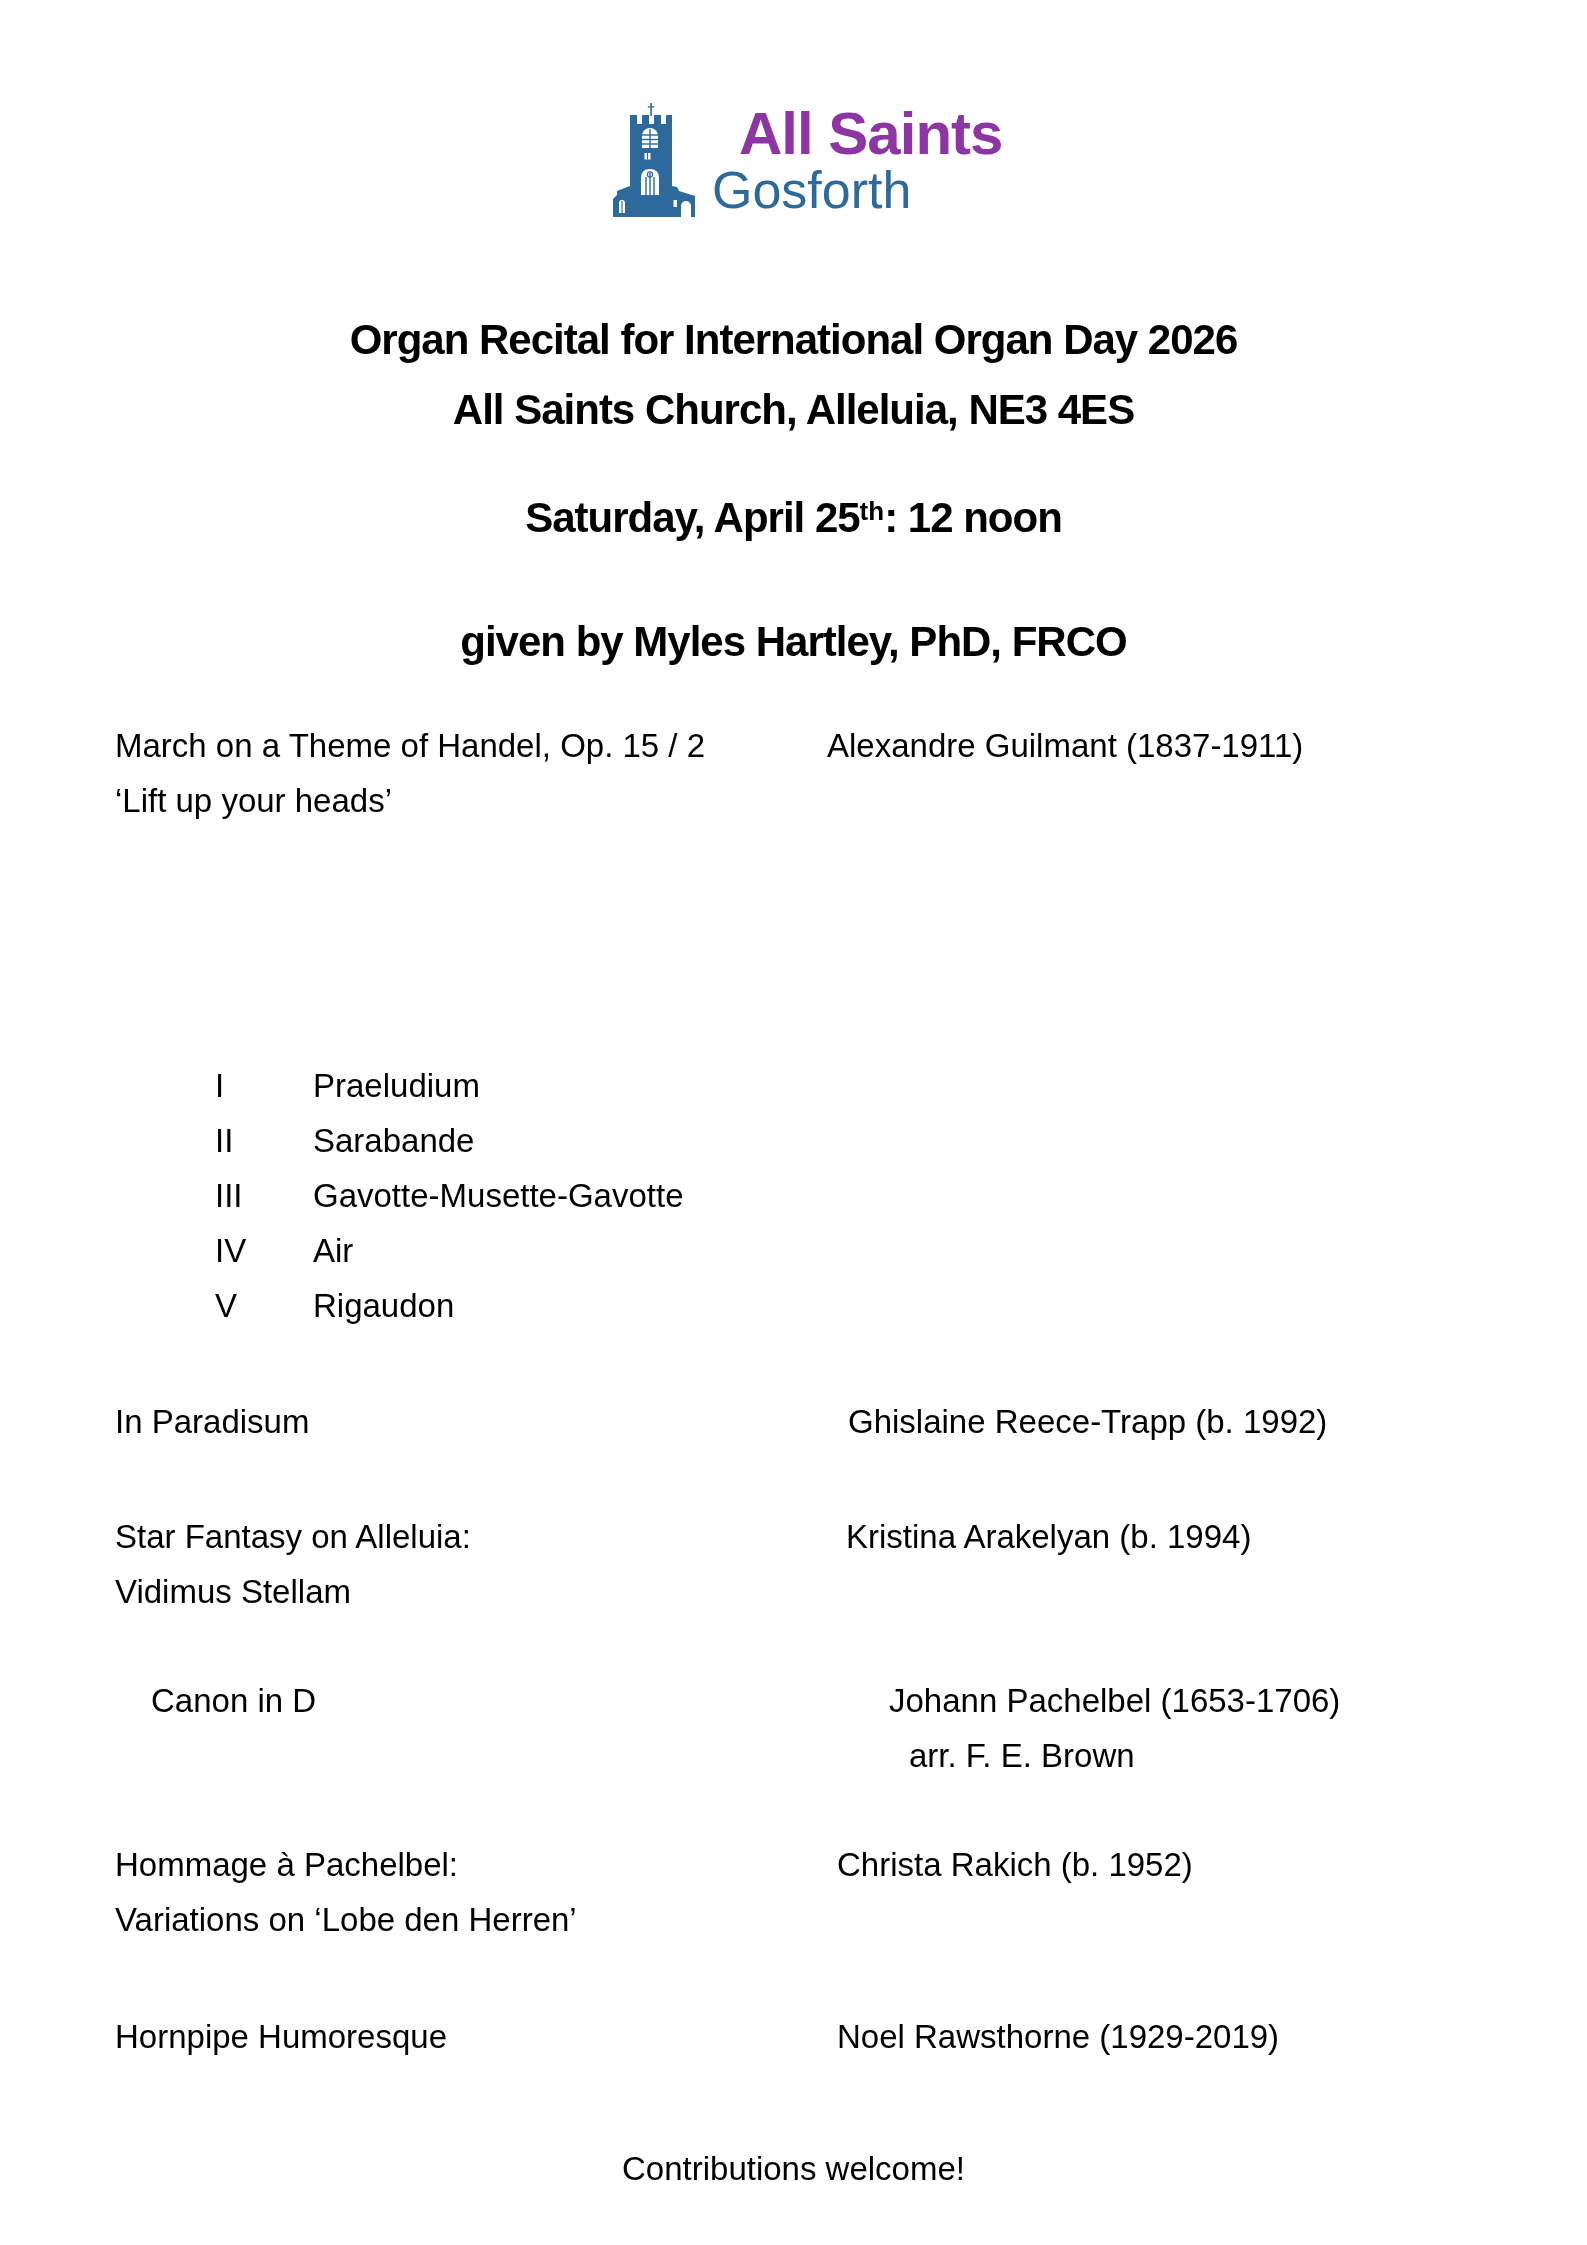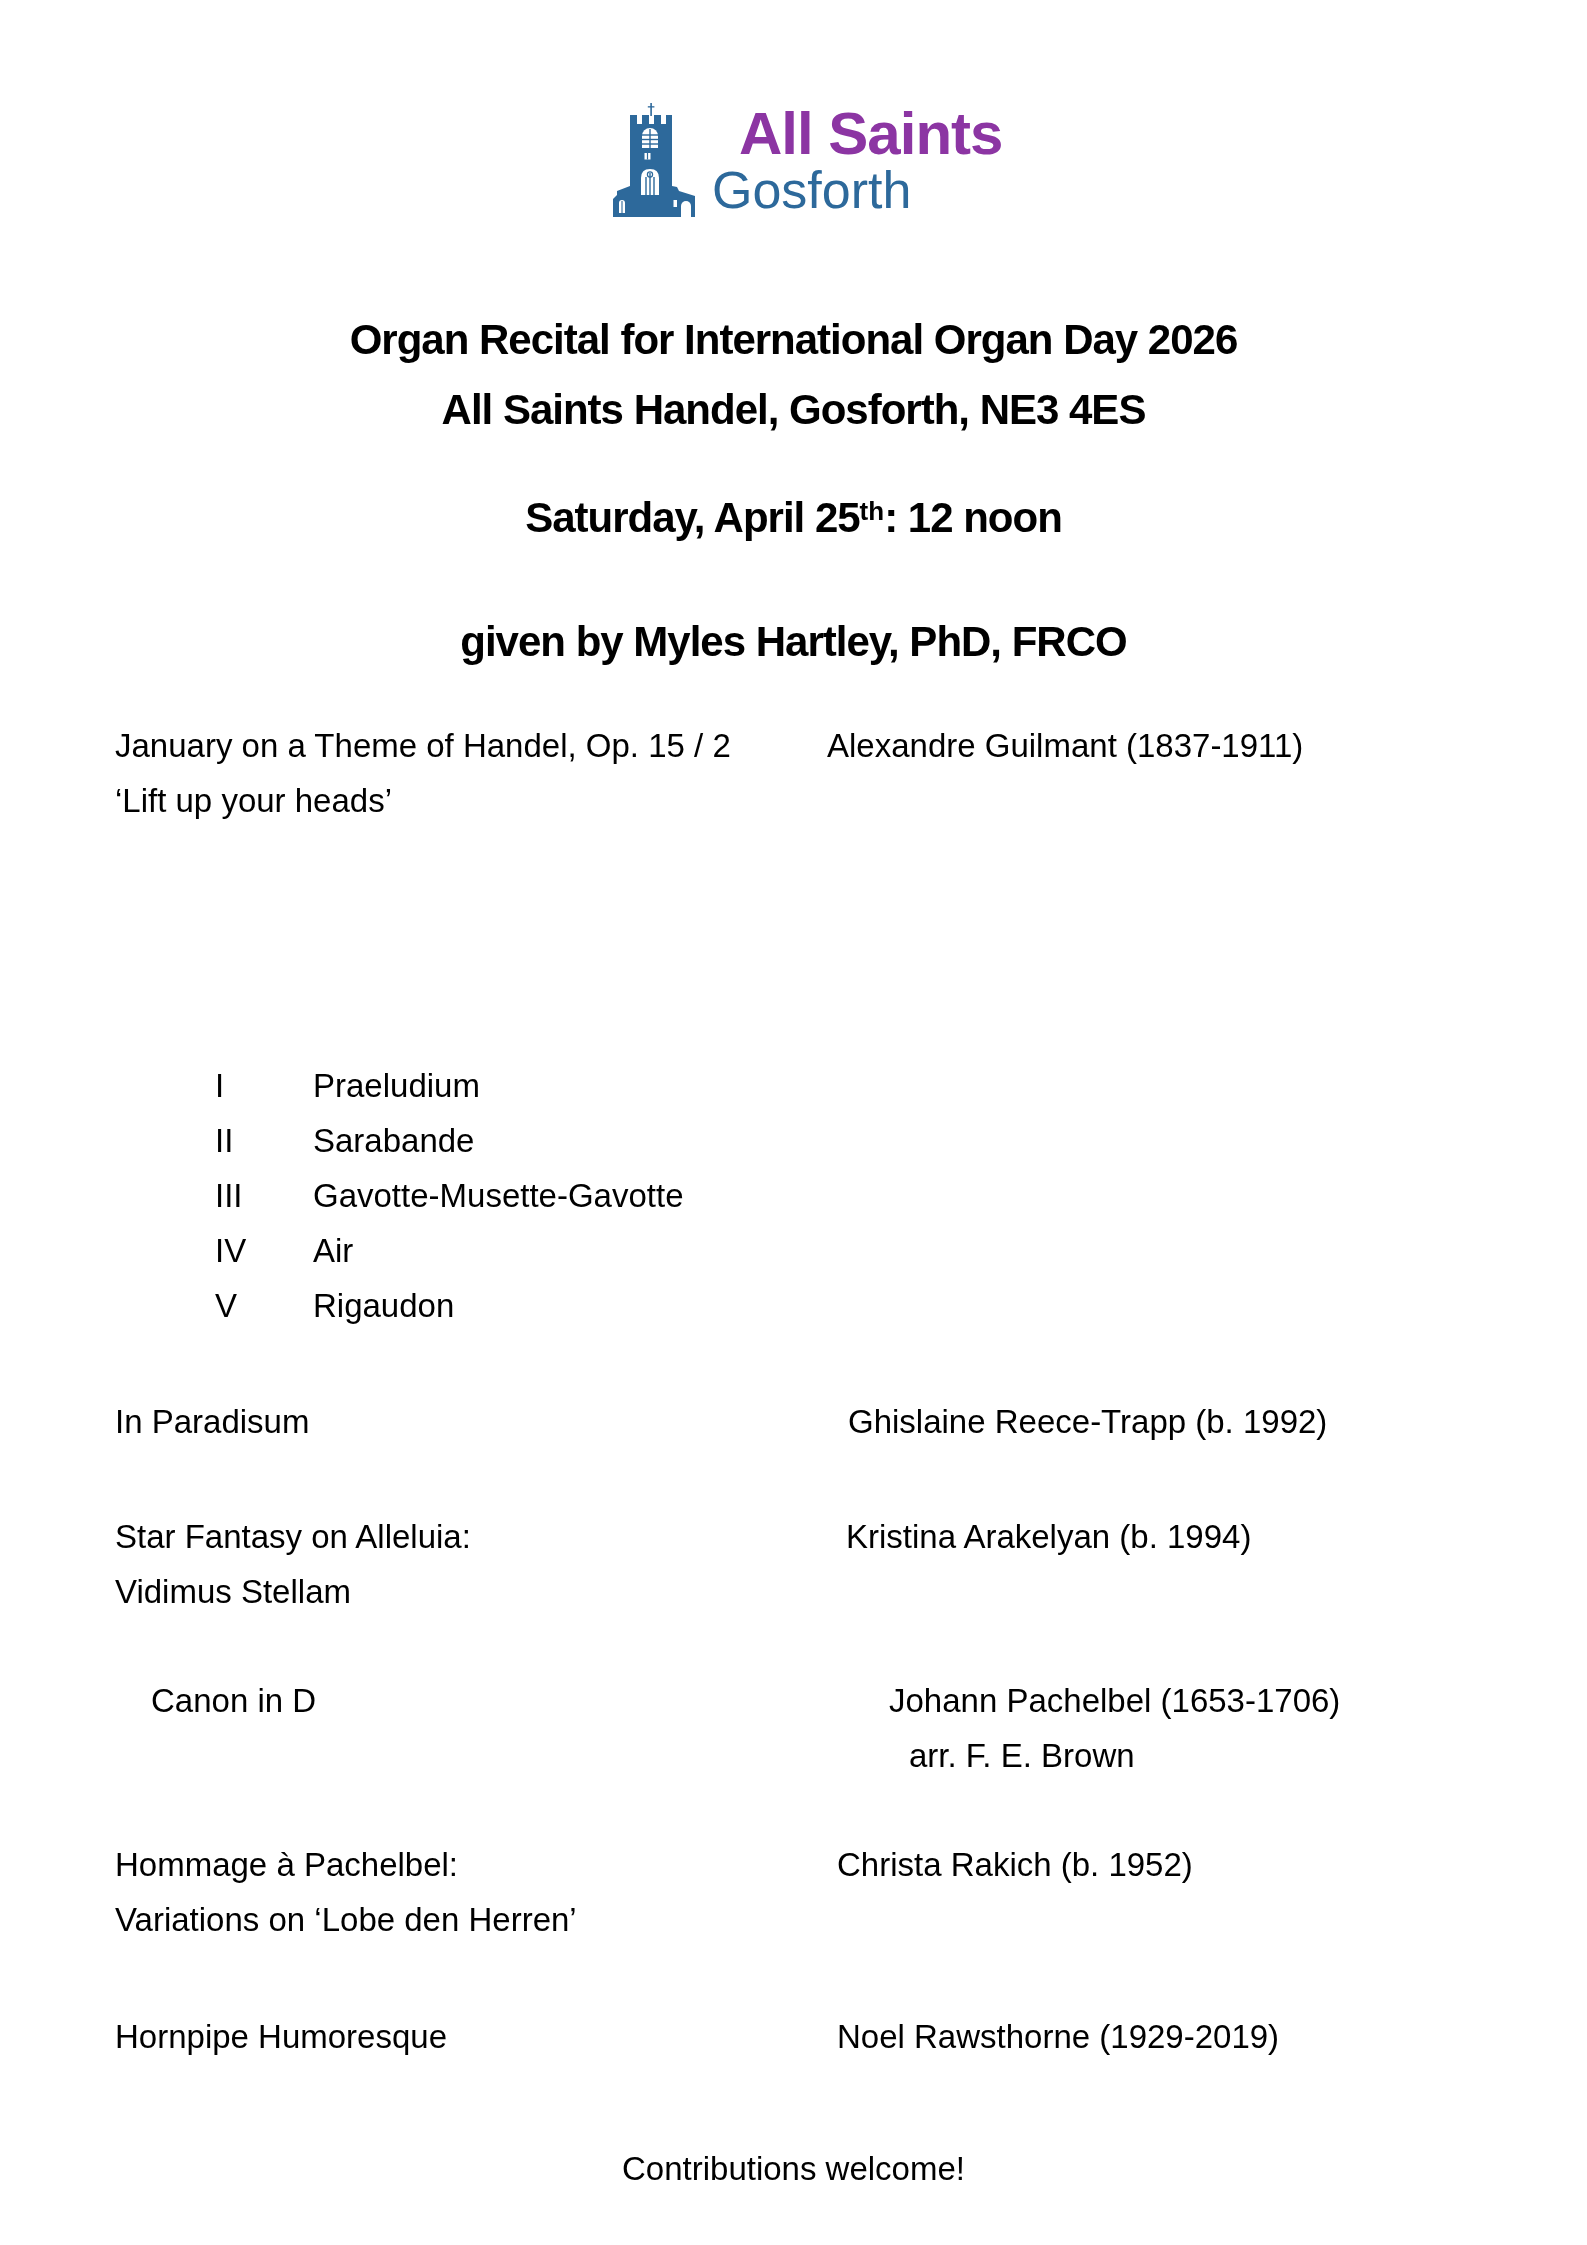--- a/index.html
+++ b/index.html
@@ -78,28 +78,28 @@
       <path d="M6,110 v-10 a3,3 0 0 1 6,0 v10 z" fill="#ffffff"></path>
       <line x1="9" y1="98" x2="9" y2="110" stroke="#2D699B" stroke-width="1.1"></line>
       <rect x="60.5" y="97" width="3.5" height="7" fill="#ffffff"></rect>
       <path d="M68,114 v-11 a5,5 0 0 1 10,0 v11 z" fill="#ffffff"></path>
     </svg>
   </div>
   <div class="logo-title" style="color:#8C35A3;">All Saints</div>
   <div class="logo-sub" style="color:#2D699B;">Gosforth</div>
 
   <div class="h" style="top:305px;">Organ Recital for International Organ Day 2026</div>
-  <div class="h" style="top:375px;">All Saints Handel, Gosforth, NE3 4ES</div>
+  <div class="h" style="top:375px;">All Saints Church, Alleluia, NE3 4ES</div>
 
   <div class="h" style="top:483px;"><span>Saturday, April 25</span><span class="sup">th</span><span>: 12 noon</span></div>
 
   <div class="h" style="top:607px;">given by Myles Hartley, PhD, FRCO</div>
 
   <div class="prow" style="top:718px;height:110px;">
-    <span class="pt">January on a Theme of Handel, Op. 15 / 2</span>
+    <span class="pt">March on a Theme of Handel, Op. 15 / 2</span>
     <span class="ps">‘Lift up your heads’</span>
     <span class="pc" style="left:827px;">Alexandre Guilmant (1837-1911)</span>
   </div>
 
 
   <div class="prow" style="top:1058px;height:275px;">
     <span class="mv-num" style="top:0;">I</span>
     <span class="mv-name" style="top:0;">Praeludium</span>
     <span class="mv-num" style="top:55px;">II</span>
     <span class="mv-name" style="top:55px;">Sarabande</span>

